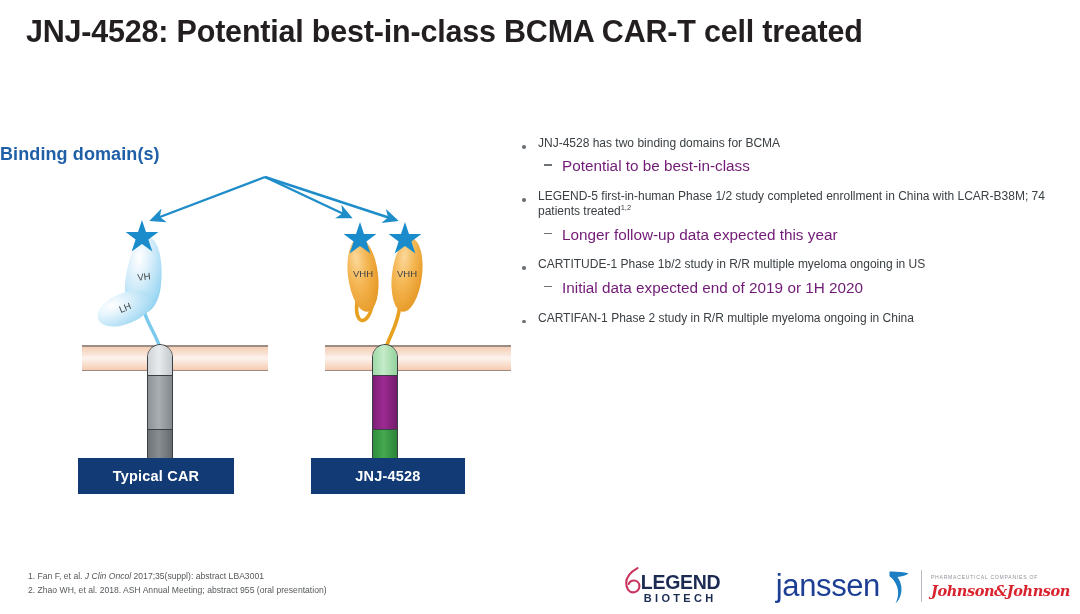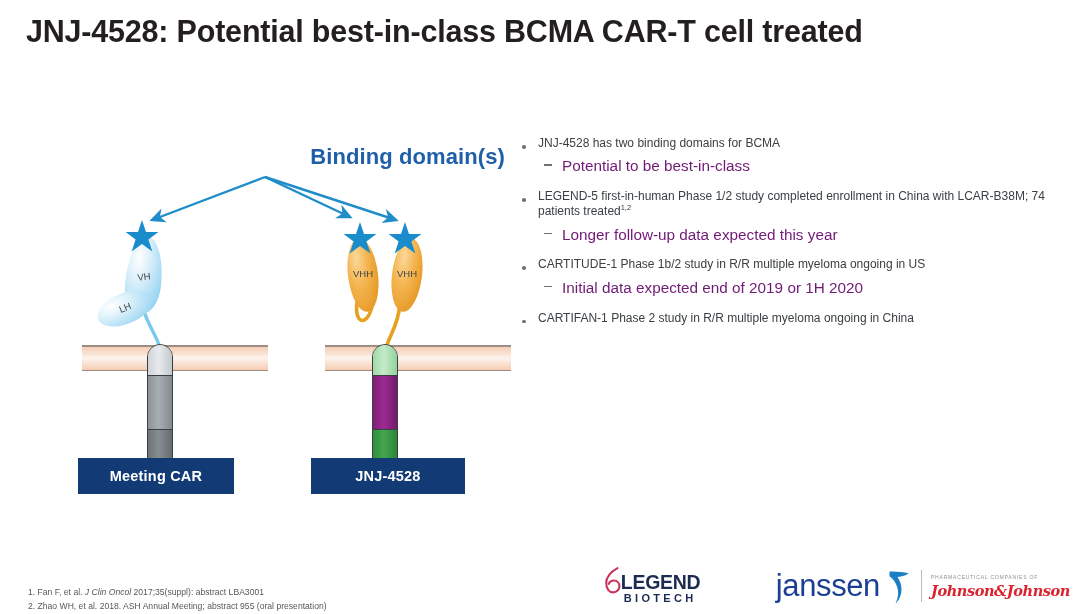--- a/index.html
+++ b/index.html
@@ -33,26 +33,25 @@
     top: 130px;
     width: 505px;
     height: 380px;
   }
 
   #binding-label {
     position: absolute;
     left: 0;
     top: 14px;
     width: 505px;
-    text-align: right;
-    font-size: 22px;
+    text-align: left;
+    font-size: 18px;
     font-weight: bold;
     color: #1f5fa8;
     letter-spacing: 0.1px;
-    padding-left: 28px;
   }
 
   #arrows-svg {
     position: absolute;
     left: 0;
     top: 0;
     width: 505px;
     height: 380px;
     overflow: visible;
   }
@@ -227,36 +226,36 @@
     top: 8px;
     width: 8px; height: 1.3px;
     background: #6c7276;
   }
   sup { font-size: 0.62em; vertical-align: super; line-height: 0; }
 
   
   #footnotes {
     position: absolute;
     left: 28px;
-    top: 586px;
+    top: 570px;
     font-size: 8.6px;
     color: #55595c;
     line-height: 1.62;
   }
   #footnotes i { font-style: italic; }
 
   
   #logos {
     position: absolute;
     right: 10px;
     top: 562px;
     height: 48px;
     display: flex;
     align-items: center;
-    gap: 56px;
+    gap: 36px;
   }
 
   
   #legend-logo { position: relative; width: 118px; height: 44px; }
   #legend-mark {
     position: absolute; left: 0; top: 3px;
     width: 22px; height: 28px;
   }
   #legend-word {
     position: absolute; left: 19px; top: 7px;
@@ -348,21 +347,21 @@
 
   <div class="vhh-domain" id="vhh-1"></div>
   <div class="vhh-domain" id="vhh-2"></div>
   <div class="vhh-text" id="vhh-text-1">VHH</div>
   <div class="vhh-text" id="vhh-text-2">VHH</div>
 
   <div class="star" id="star-1"></div>
   <div class="star" id="star-2"></div>
   <div class="star" id="star-3"></div>
 
-  <div class="caption-box" id="caption-left">Meeting CAR</div>
+  <div class="caption-box" id="caption-left">Typical CAR</div>
   <div class="caption-box" id="caption-right">JNJ-4528</div>
 </div>
 
 <div id="bullets">
 
   <div class="bullet-group">
     <div class="bullet-l1">
       <span class="dot"></span>
       <span>JNJ-4528 has two binding domains for BCMA</span>
     </div>

